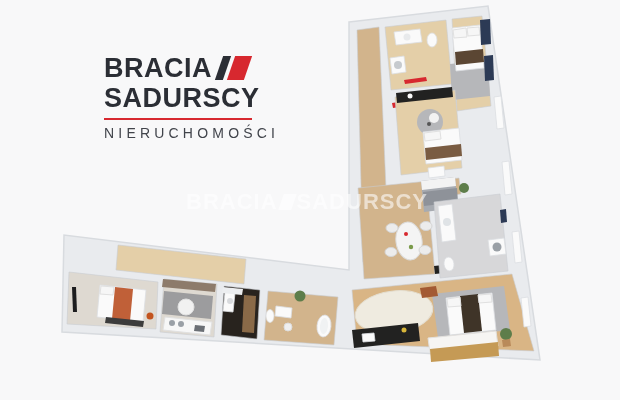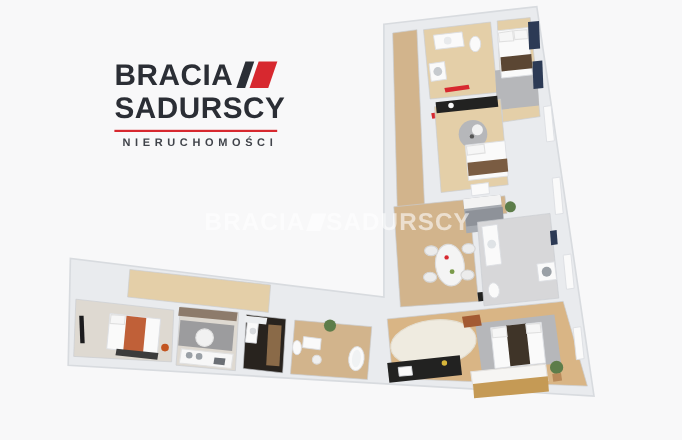--- a/index.html
+++ b/index.html
@@ -7,21 +7,21 @@
   .canvas{position:relative;width:620px;height:400px;overflow:hidden;background:var(--bg,#f8f8f9);padding-left:24px;}
 
   
   .logo{position:absolute;left:104px;top:55px;line-height:1;z-index:2;}
   .logo .l1,.logo .l2{font-size:27px;font-weight:bold;color:var(--ink,#2b2e35);letter-spacing:.5px;display:flex;align-items:flex-start;}
   .logo .l2{margin-top:3px;}
   .lmark{display:inline-flex;margin-left:7px;margin-top:1px;}
   .lmark .t{width:8px;height:24px;background:var(--ink,#2b2e35);transform:skewX(-19deg);margin-right:4px;}
   .lmark .r{width:17px;height:24px;background:var(--red,#d7282f);transform:skewX(-19deg);}
   .logo .rule{width:148px;height:2px;background:var(--red,#d7282f);margin-top:6px;}
-  .logo .tag{margin-top:6px;font-size:10px;font-weight:bold;letter-spacing:4.2px;color:#41444b;text-align:center;}
+  .logo .tag{margin-top:6px;font-size:14px;font-weight:normal;letter-spacing:4.2px;color:#41444b;}
 
   
   .watermark{position:absolute;left:186px;top:189px;z-index:3;display:flex;align-items:center;
              font-size:22px;font-weight:bold;letter-spacing:1px;color:var(--wmwhite,rgba(255,255,255,.58));}
   .wmark{width:13px;height:16px;background:var(--wmwhite,rgba(255,255,255,.58));transform:skewX(-19deg);margin:0 3px;}
 
   
   svg.plan{position:absolute;left:0;top:0;z-index:1;}
   .f-wall{fill:var(--wall,#e9ebee);stroke:var(--wallline,#d8dbdf);stroke-width:1.5;}
   .f-wd{fill:var(--wood,#d2b48c);}

